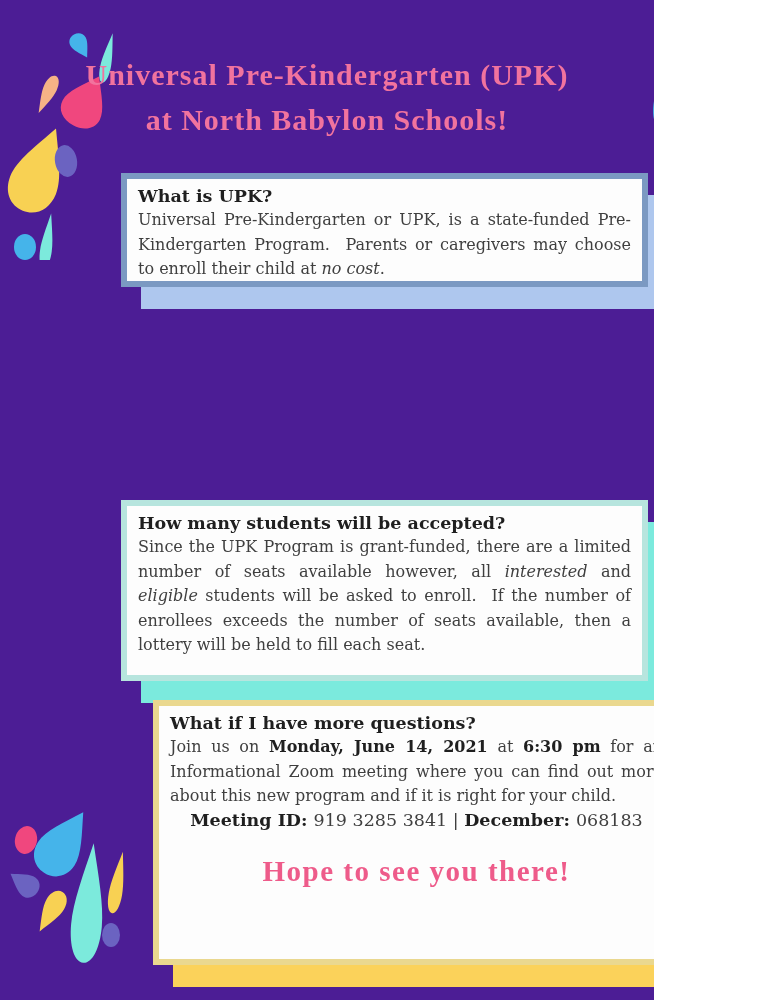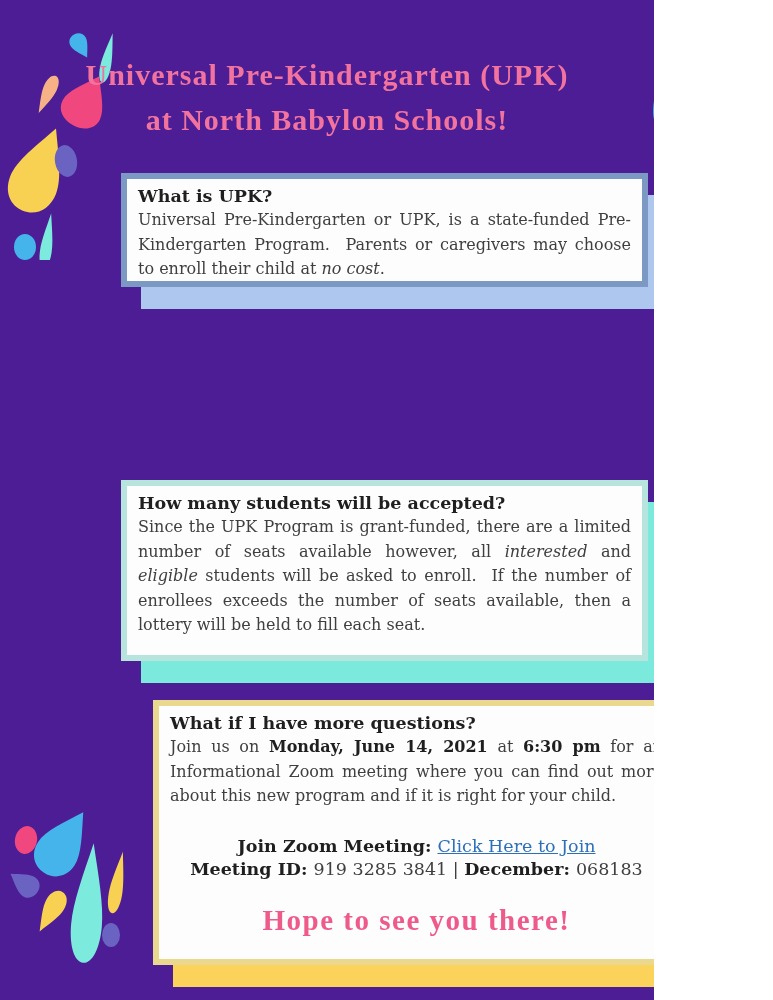--- a/index.html
+++ b/index.html
@@ -127,26 +127,25 @@
     <span class="tline">Universal Pre-Kindergarten (UPK)</span>
     <span class="tline">at North Babylon Schools!</span>
   </h1>
 
   <section class="card card1" style="border-color: rgb(123, 153, 194); box-shadow: rgb(174, 199, 238) 20px 22px 0px 0px;">
     <h2>What is UPK?</h2>
     <p class="bodytext"><span>Universal Pre-Kindergarten or UPK, is a state-funded Pre-Kindergarten Program.&nbsp; Parents or caregivers may choose to enroll their child at </span><span class="i">no cost</span><span>.</span></p>
   </section>
 
 
-  <section class="card card3" style="border-color: rgb(183, 229, 222); box-shadow: rgb(123, 234, 221) 20px 22px 0px 0px;">
+  <section class="card card3" style="border-color: rgb(183, 229, 222); box-shadow: rgb(123, 234, 221) 20px 22px 0px 0px; margin-top: 20px;">
     <h2>How many students will be accepted?</h2>
     <p class="bodytext"><span>Since the UPK Program is grant-funded, there are a limited number of seats available however, all </span><span class="i">interested</span><span> and </span><span class="i">eligible</span><span> students will be asked to enroll.&nbsp; If the number of enrollees exceeds the number of seats available, then a lottery will be held to fill each seat.</span></p>
   </section>
 
   <section class="card card4" style="border-color: rgb(234, 216, 143); box-shadow: rgb(251, 210, 90) 20px 22px 0px 0px; margin-left: 32px;">
     <h2>What if I have more questions?</h2>
     <p class="bodytext"><span>Join us on </span><span class="b">Monday, June 14, 2021</span><span> at </span><span class="b">6:30 pm</span><span> for an Informational Zoom meeting where you can find out more about this new program and if it is right for your child.</span></p>
-    <p class="centerline joinline"><span class="b">Join Zoom Meeting: </span><a href="#" class="link">Click Here to Join</a></p>
     <p class="centerline"><span class="b">Meeting ID: </span><span>919 3285 3841 | </span><span class="b">December: </span><span>068183</span></p>
     <p class="closing">Hope to see you there!</p>
   </section>
 
 </div>
 
 </body></html>

